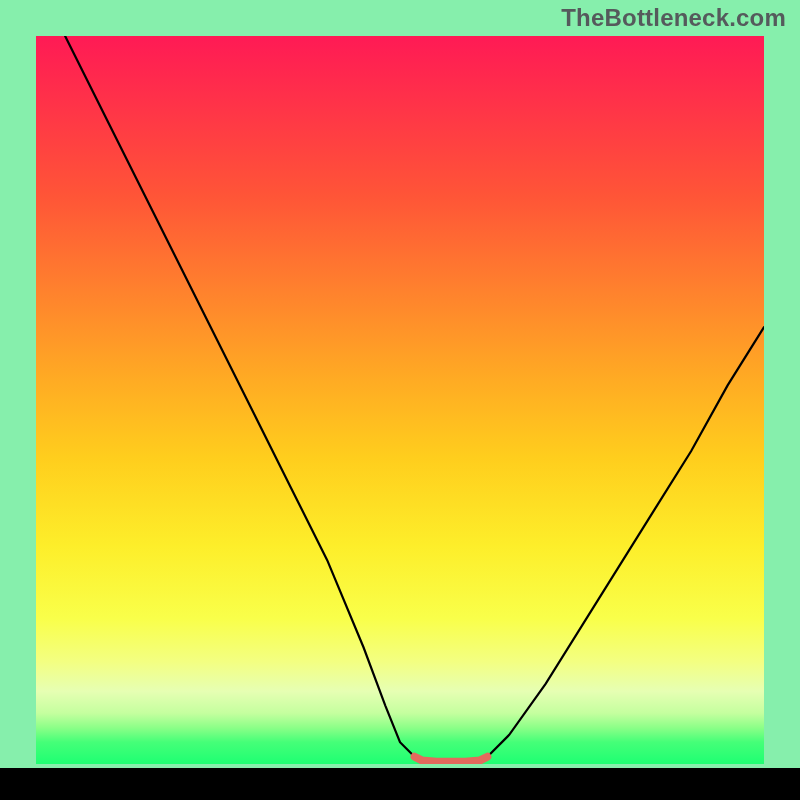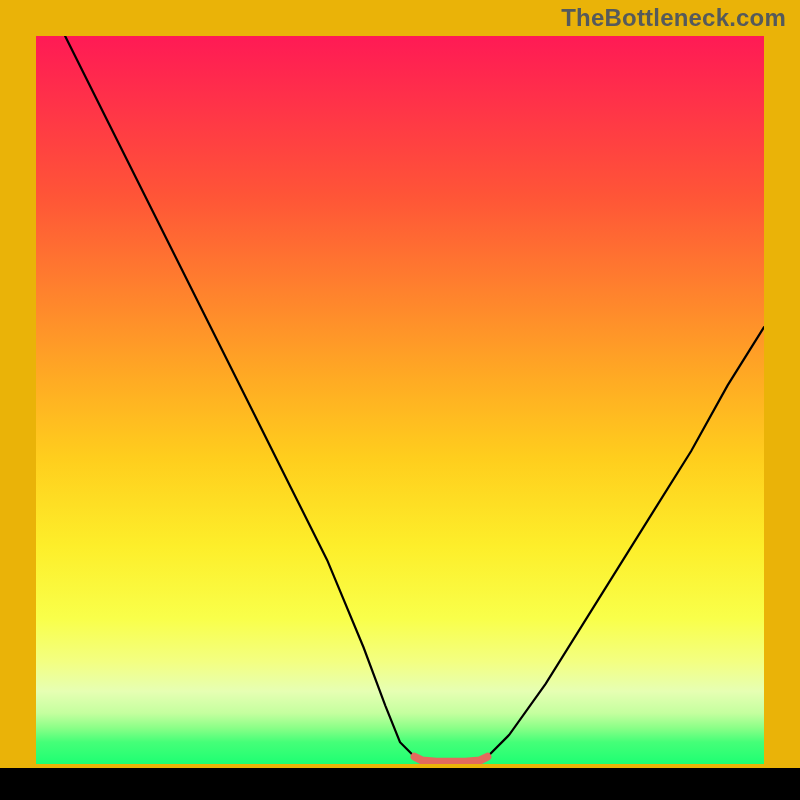--- a/index.html
+++ b/index.html
@@ -10,21 +10,21 @@
     background: #000;
     overflow: hidden;
     font-family: Arial, Helvetica, sans-serif;
   }
   .frame {
     position: absolute;
     left: 0;
     top: 0;
     width: 800px;
     height: 768px;
-    background: #eab308;
+    background: #86efac;
   }
   .watermark {
     position: absolute;
     top: 4px;
     right: 14px;
     color: #555a5c;
     font-size: 24px;
     font-weight: 600;
     letter-spacing: 0.2px;
     pointer-events: none;

